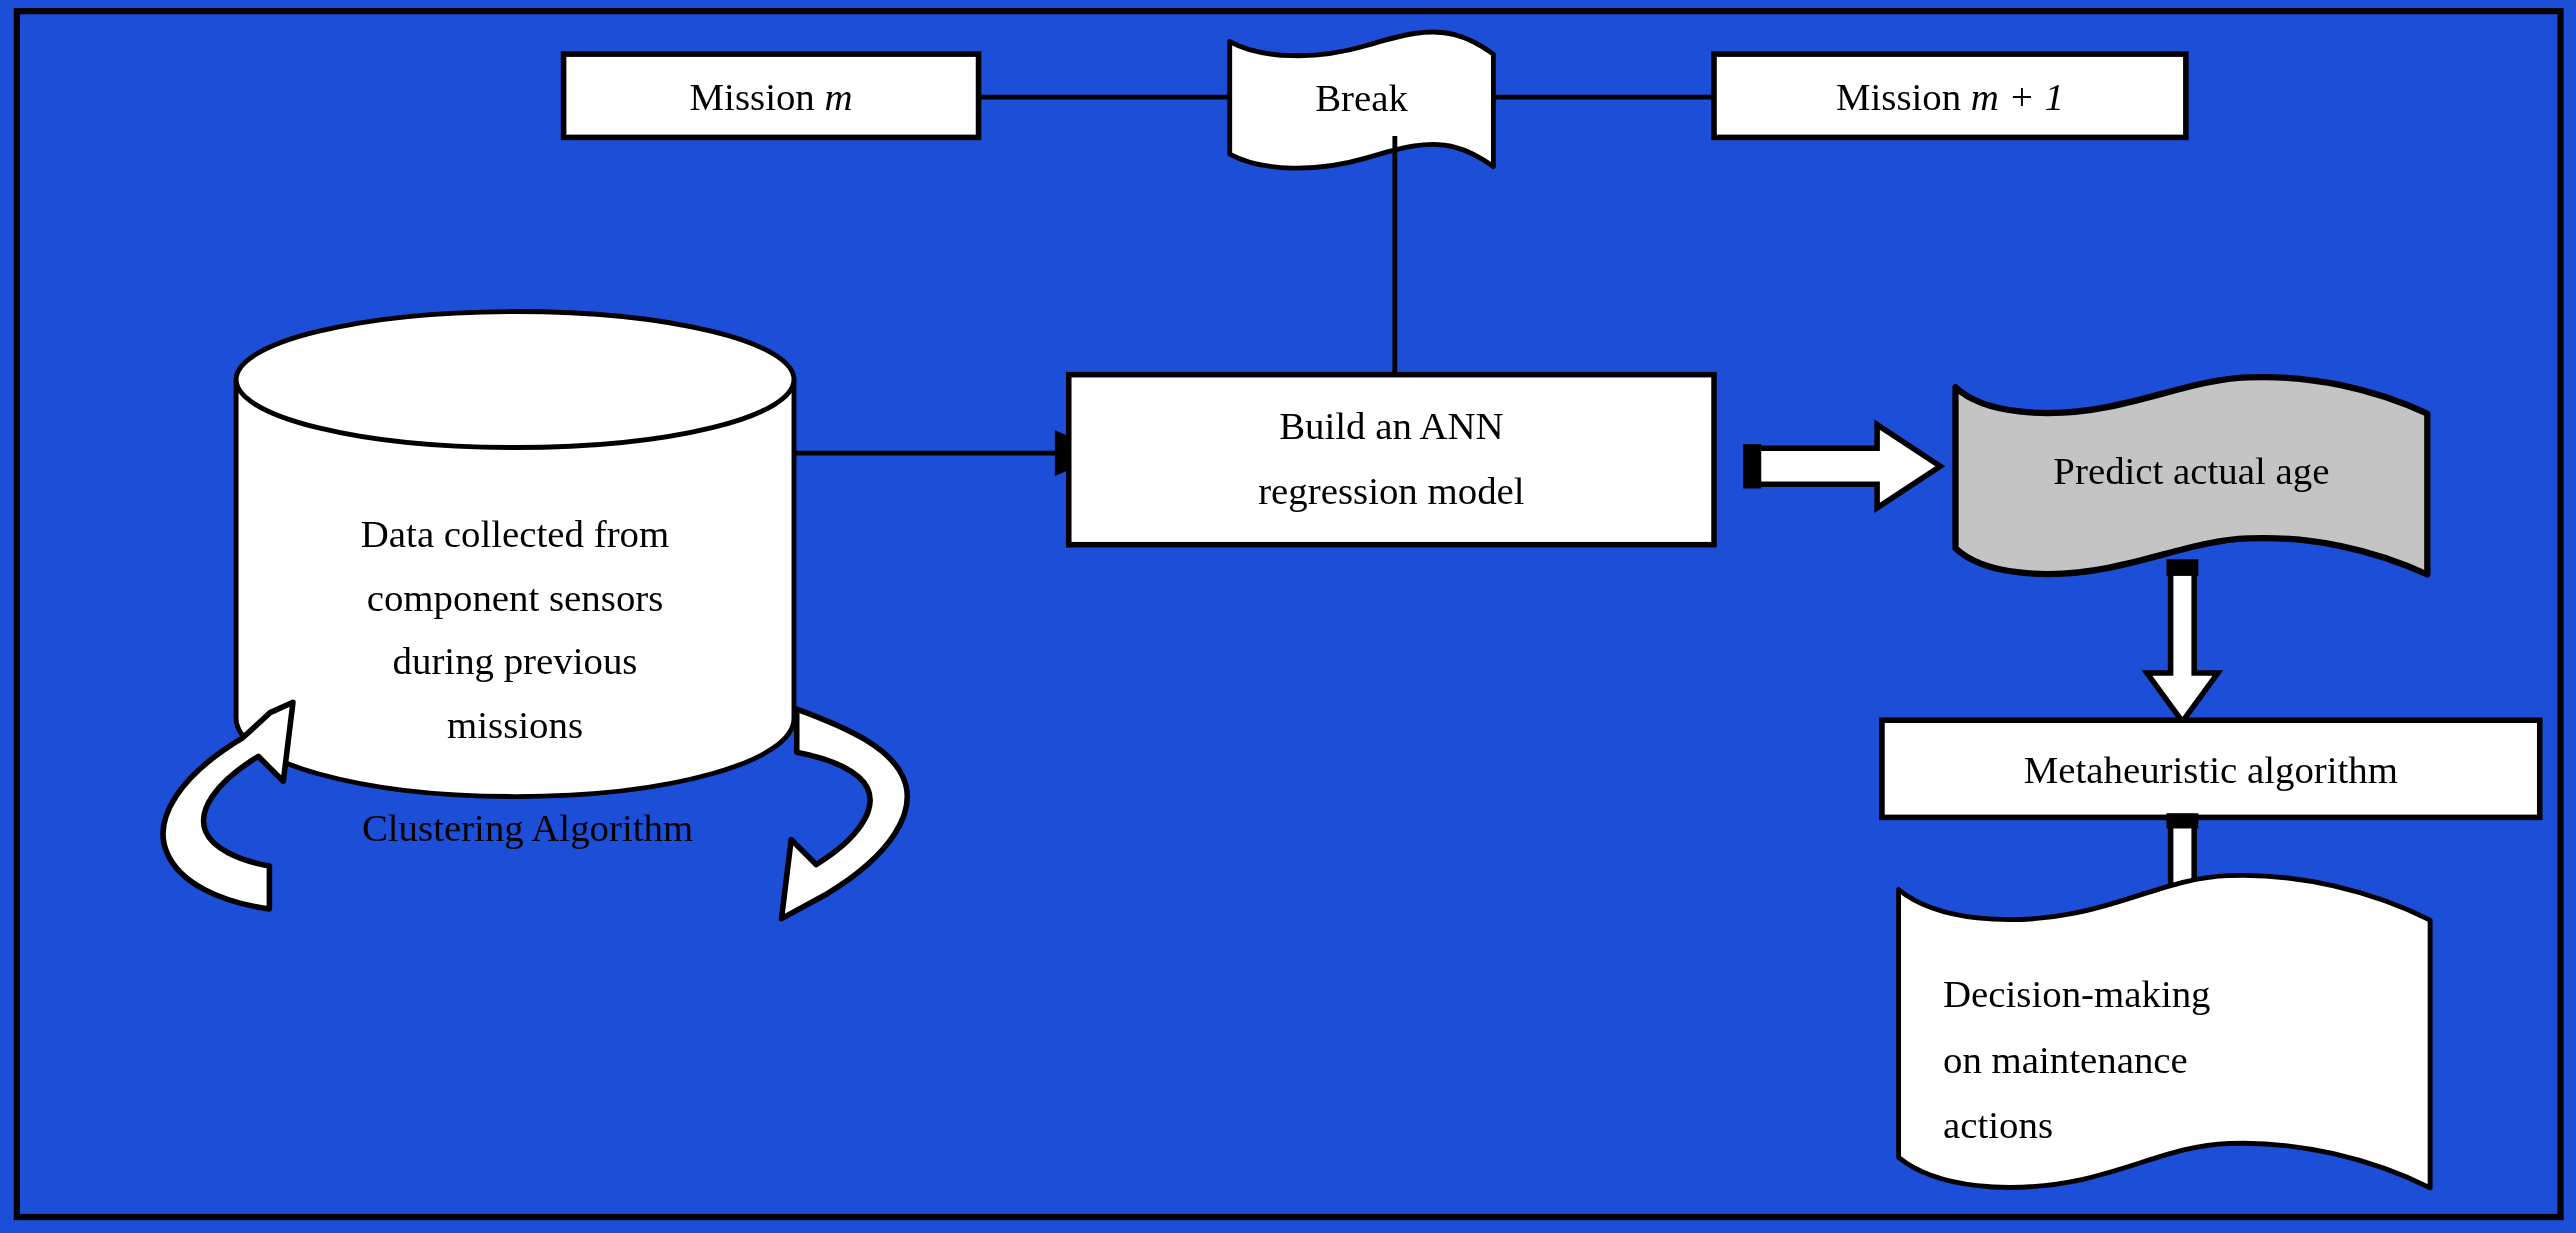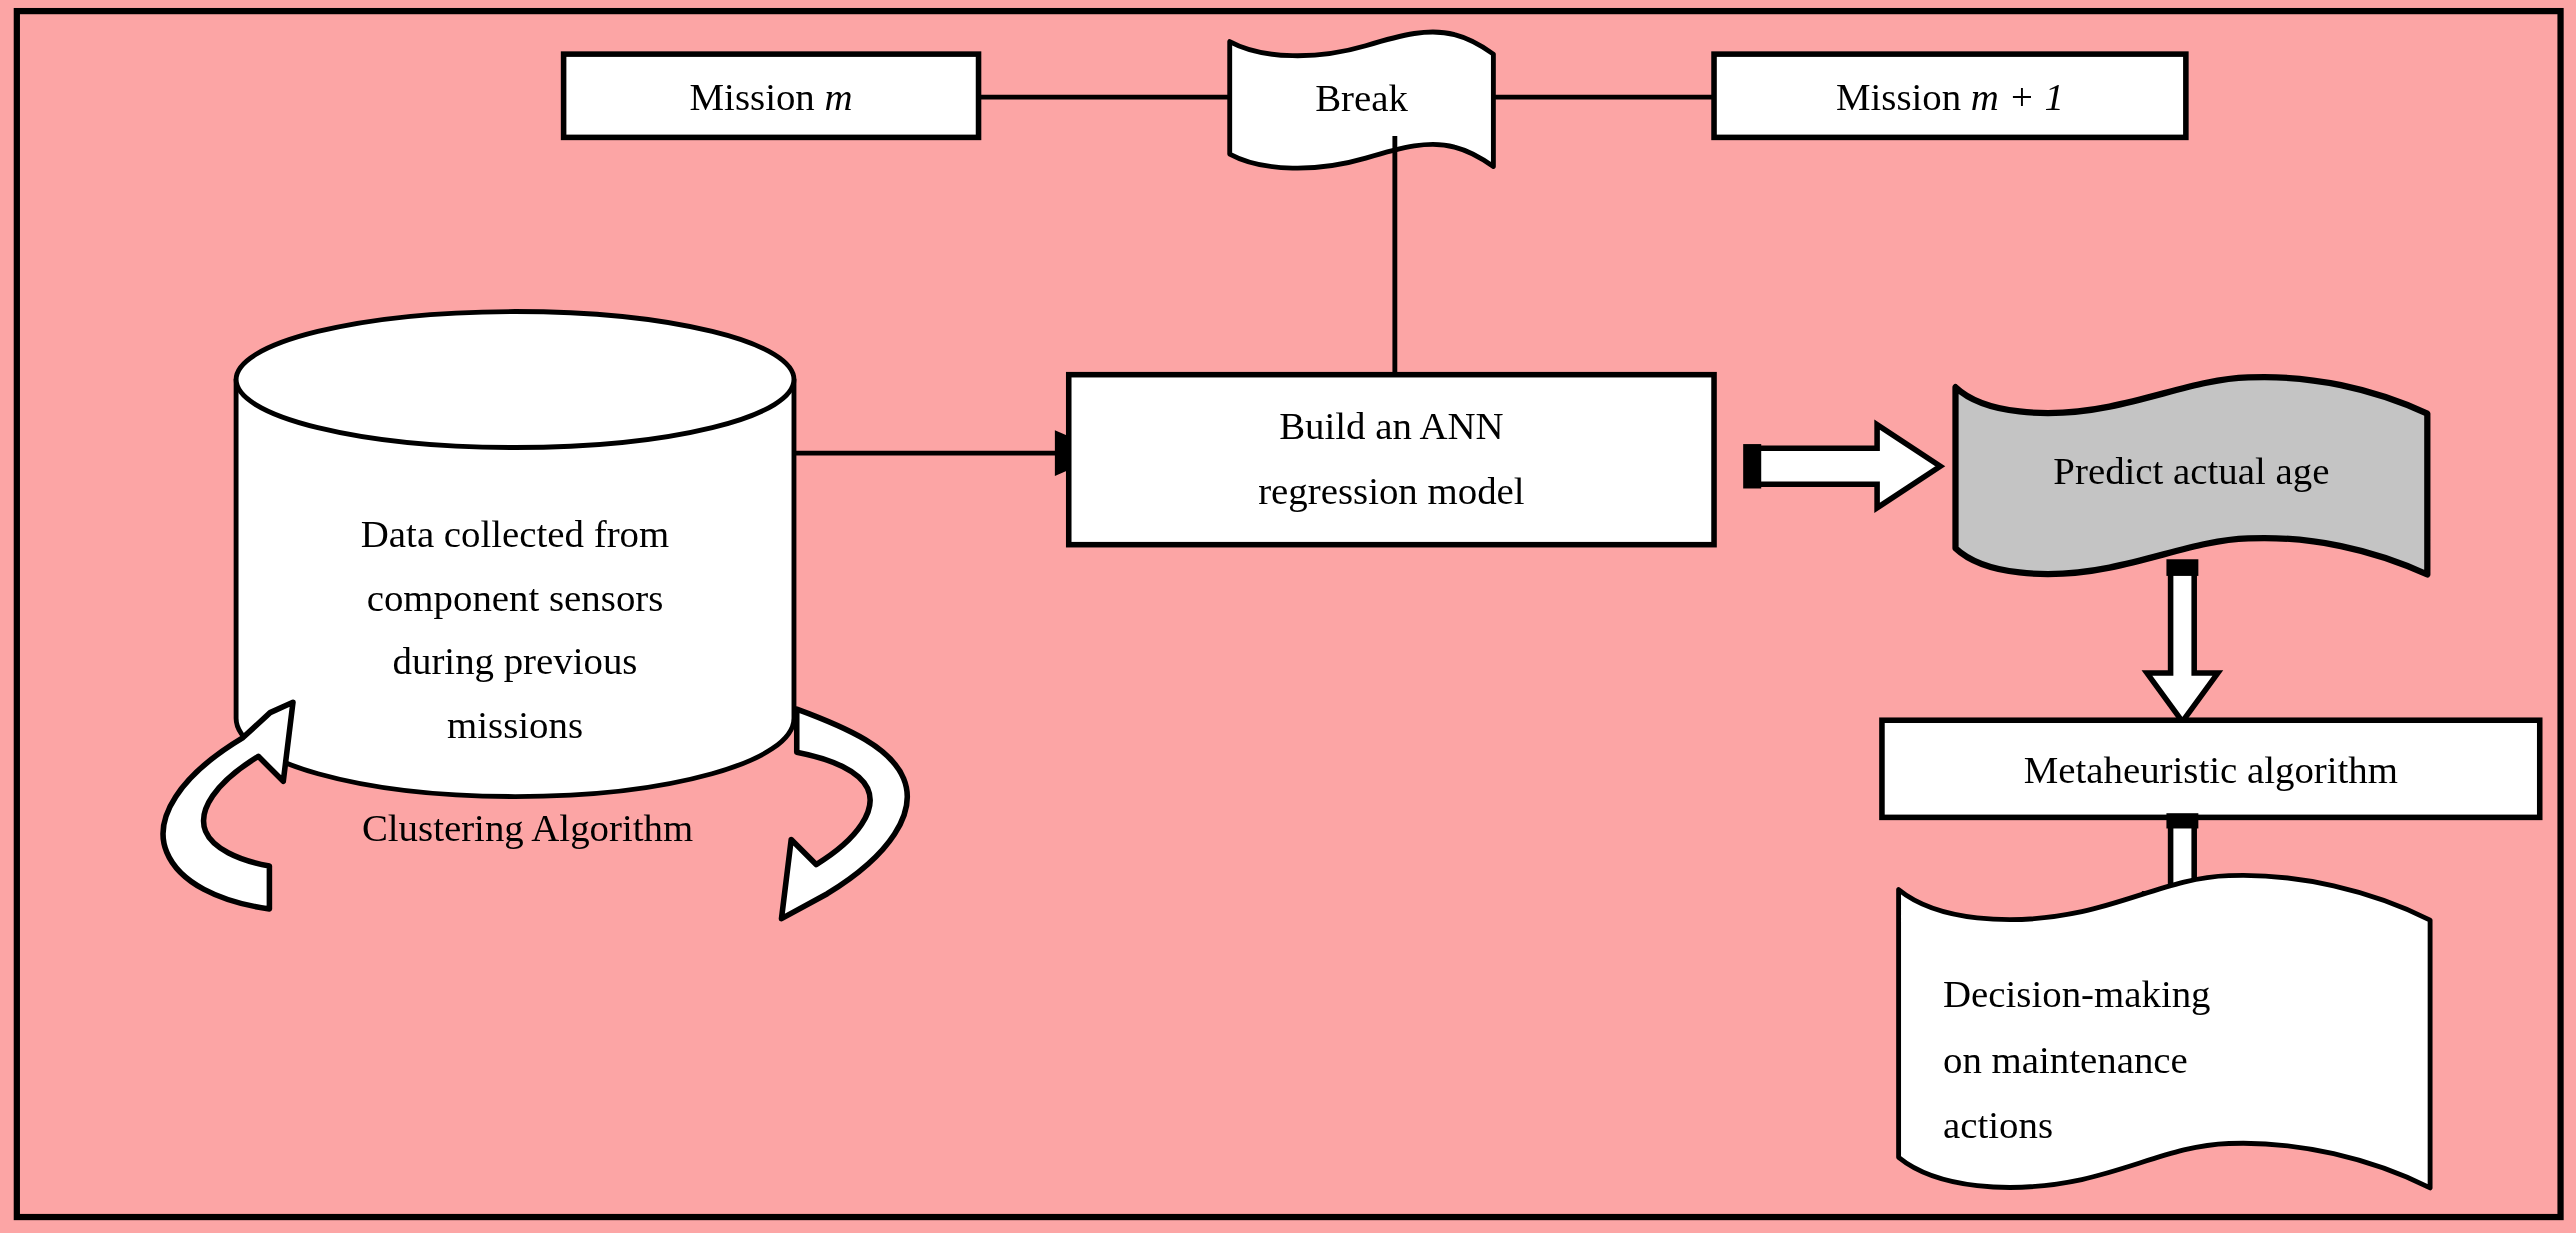--- a/index.html
+++ b/index.html
@@ -10,21 +10,21 @@
   body {
     width: 2576px;
     height: 1233px;
     font-family: "Liberation Serif", "DejaVu Serif", serif;
     overflow: hidden;
   }
   #figure-root {
     position: relative;
     width: 2576px;
     height: 1233px;
-    background: #fca5a5;
+    background: #1d4ed8;
   }
   svg.flow {
     display: block;
     width: 2576px;
     height: 1233px;
   }
   .node-text {
     font-family: "Liberation Serif", "DejaVu Serif", serif;
     fill: #000000;
     font-size: 56px;

